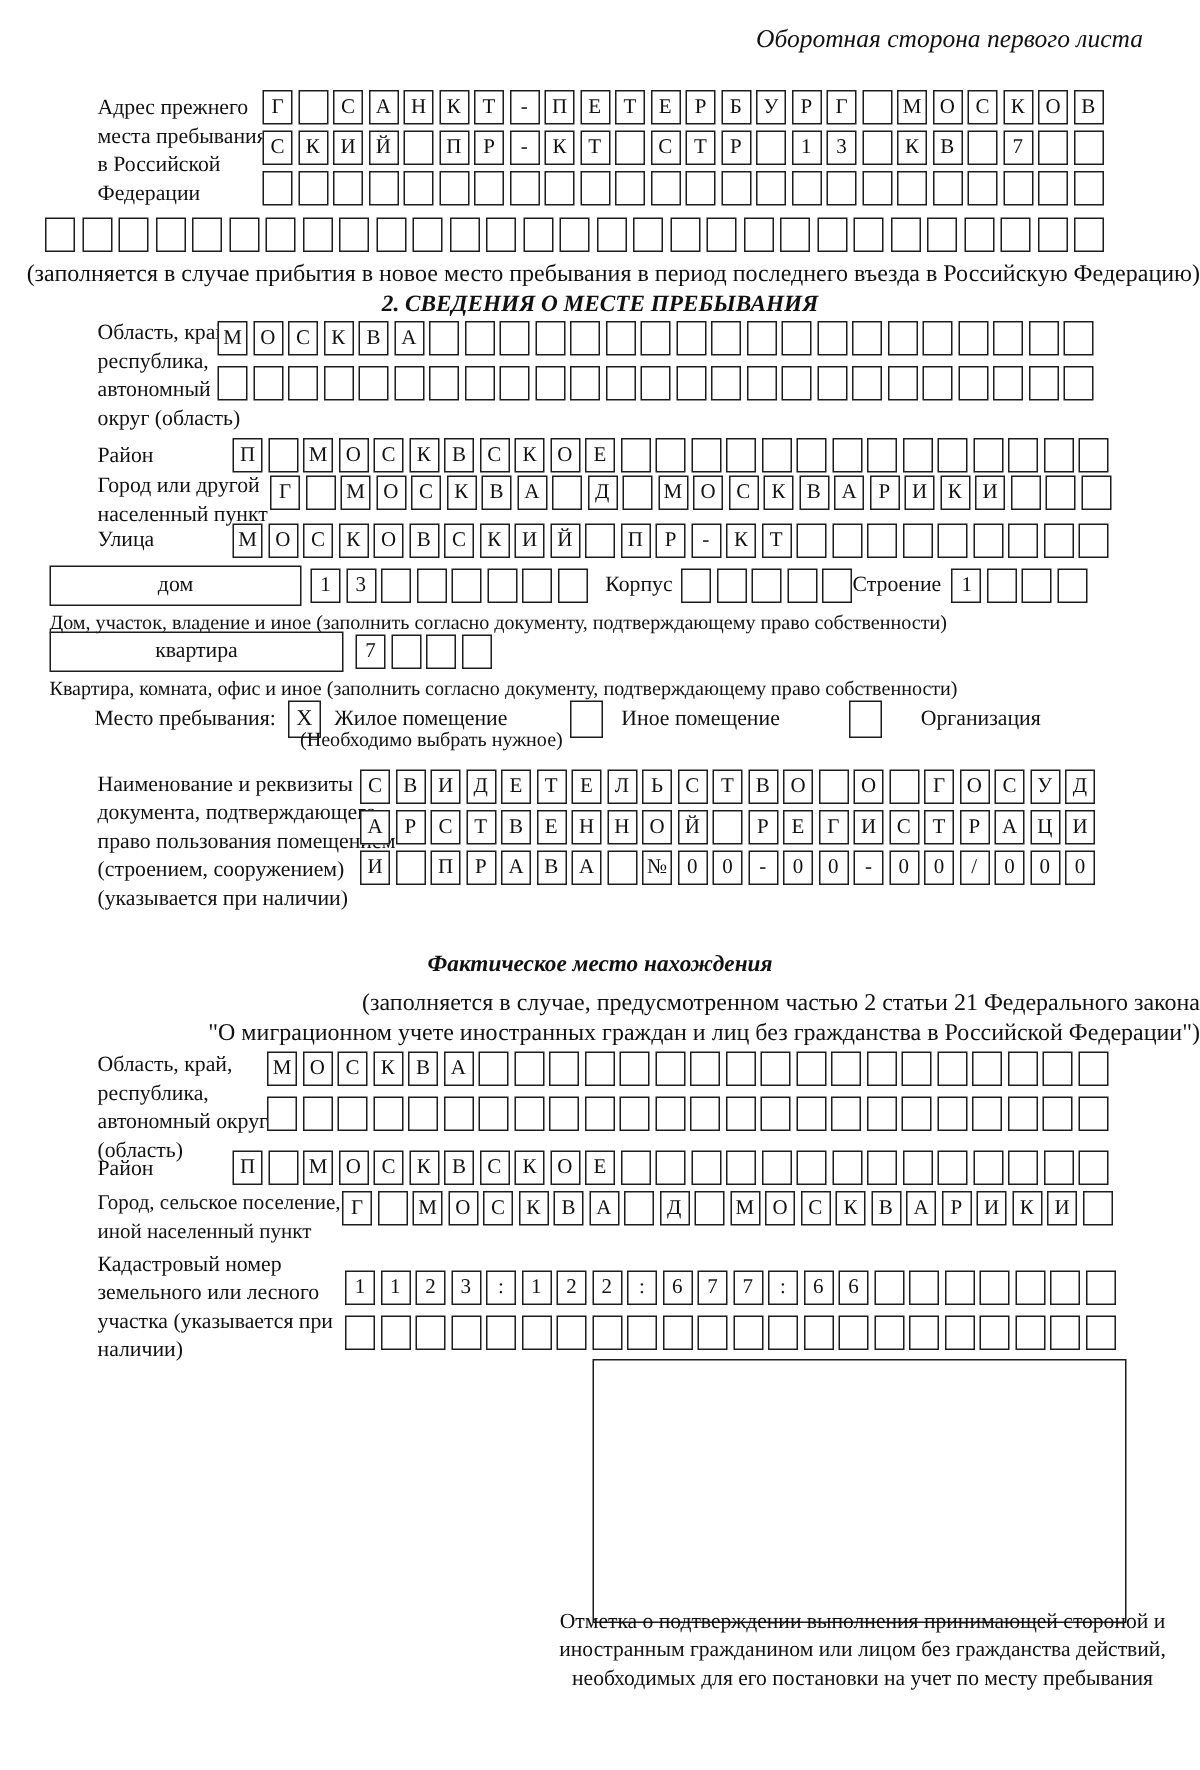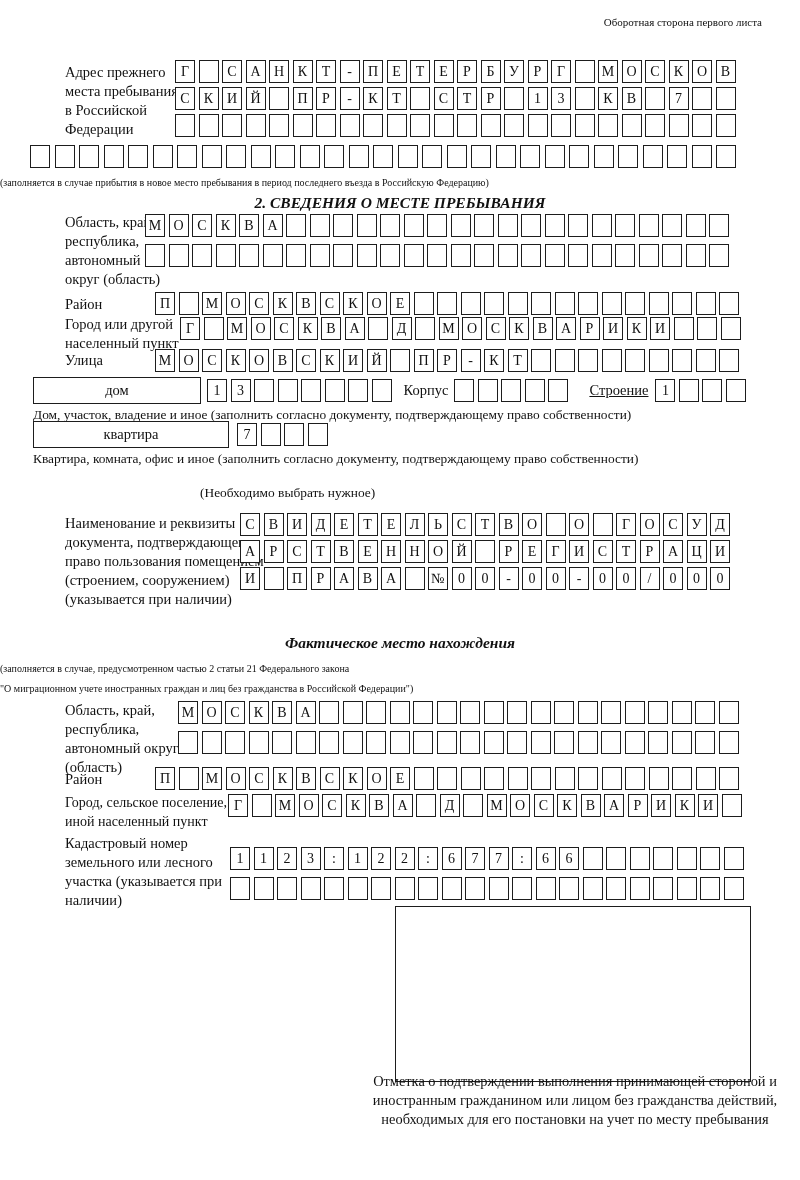--- a/index.html
+++ b/index.html
@@ -2,23 +2,23 @@
 <html><head>
 <meta charset="utf-8">
 <style>
   html,body { margin:0; padding:0; background:#ffffff; }
   body { width:800px; height:1180px; font-family:"Liberation Serif","DejaVu Serif",serif; color:#111; }
   .page { position:relative; width:800px; height:1180px; overflow:hidden; }
   .abs { position:absolute; }
   .label { font-size:14.5px; line-height:19px; }
   .label-sm { font-size:14px; line-height:19px; }
   .caption { font-size:13.4px; line-height:17px; }
-  .note { font-size:10px; line-height:19px; text-align:left; width:800px; }
+  .note { font-size:16px; line-height:19px; text-align:right; width:800px; }
   .title { font-size:15.5px; font-weight:bold; text-align:center; width:800px;font-style:italic; }
-  .header-note { font-size:11px; }
+  .header-note { font-size:17px;font-style:italic; }
   .cellrow { display:flex; gap:3.5px; }
   .cellrow.wide { gap:4.5px; }
   .cellcol { display:flex; flex-direction:column; gap:4px; }
   .cellcol.loose { gap:7px; }
   .cbox { display:inline-block; box-sizing:content-box; width:18px; height:21px; border:1.5px solid #1d1d1d;
           font-size:14px; line-height:21px; text-align:center; background:#fff; flex:0 0 auto; }
   .checkbox { display:inline-block; width:20px; height:23px; border:1.5px solid #1d1d1d;
           font-size:15px; line-height:23px; text-align:center; flex:0 0 auto; }
   .fieldrect { box-sizing:border-box; border:1.5px solid #1d1d1d; height:27px; display:flex;
           align-items:center; justify-content:center; font-size:14.5px; flex:0 0 auto; }
@@ -307,41 +307,50 @@
         <span class="cbox"></span>
       </div>
     <div class="inline-label" style="margin-left:12px;">Корпус</div>
     <div class="cellrow" style="margin-left:6px;">
         <span class="cbox"></span>
         <span class="cbox"></span>
         <span class="cbox"></span>
         <span class="cbox"></span>
         <span class="cbox"></span>
       </div>
-    <div class="inline-label" style="margin-left:21px;text-decoration:underline;">Строение</div>
+    <div class="inline-label" style="margin-left:0;">Строение</div>
     <div class="cellrow" style="margin-left:7px;">
         <span class="cbox">1</span>
         <span class="cbox"></span>
         <span class="cbox"></span>
         <span class="cbox"></span>
       </div>
   </div>
   <div class="abs caption" style="top:406px; left:33px;">Дом, участок, владение и иное (заполнить согласно документу, подтверждающему право собственности)</div>
 
   <div class="abs inline-row" style="top:421px; left:33px;">
     <div class="fieldrect" style="width:196px;">квартира</div>
     <div class="cellrow" style="margin-left:8px;">
         <span class="cbox">7</span>
         <span class="cbox"></span>
         <span class="cbox"></span>
         <span class="cbox"></span>
       </div>
   </div>
   <div class="abs caption" style="top:450px; left:33px;">Квартира, комната, офис и иное (заполнить согласно документу, подтверждающему право собственности)</div>
 
+  <div class="abs inline-row" style="top:467px; left:63px;">
+    <div class="inline-label">Место пребывания:</div>
+    <span class="checkbox" style="margin-left:8px;">X</span>
+    <div class="inline-label" style="margin-left:9px;">Жилое помещение</div>
+    <span class="checkbox" style="margin-left:42px;"></span>
+    <div class="inline-label" style="margin-left:12px;">Иное помещение</div>
+    <span class="checkbox" style="margin-left:46px;"></span>
+    <div class="inline-label" style="margin-left:26px;">Организация</div>
+  </div>
   <div class="abs caption" style="top:484px; left:200px;">(Необходимо выбрать нужное)</div>
 
   <div class="abs label" style="top:514px; left:65px; width:208px;">Наименование и реквизиты документа, подтверждающего право пользования помещением (строением, сооружением) (указывается при наличии)</div>
   <div class="abs cellcol" style="top:513px; left:240px;">
     <div class="cellrow">
         <span class="cbox">С</span>
         <span class="cbox">В</span>
         <span class="cbox">И</span>
         <span class="cbox">Д</span>
         <span class="cbox">Е</span>

